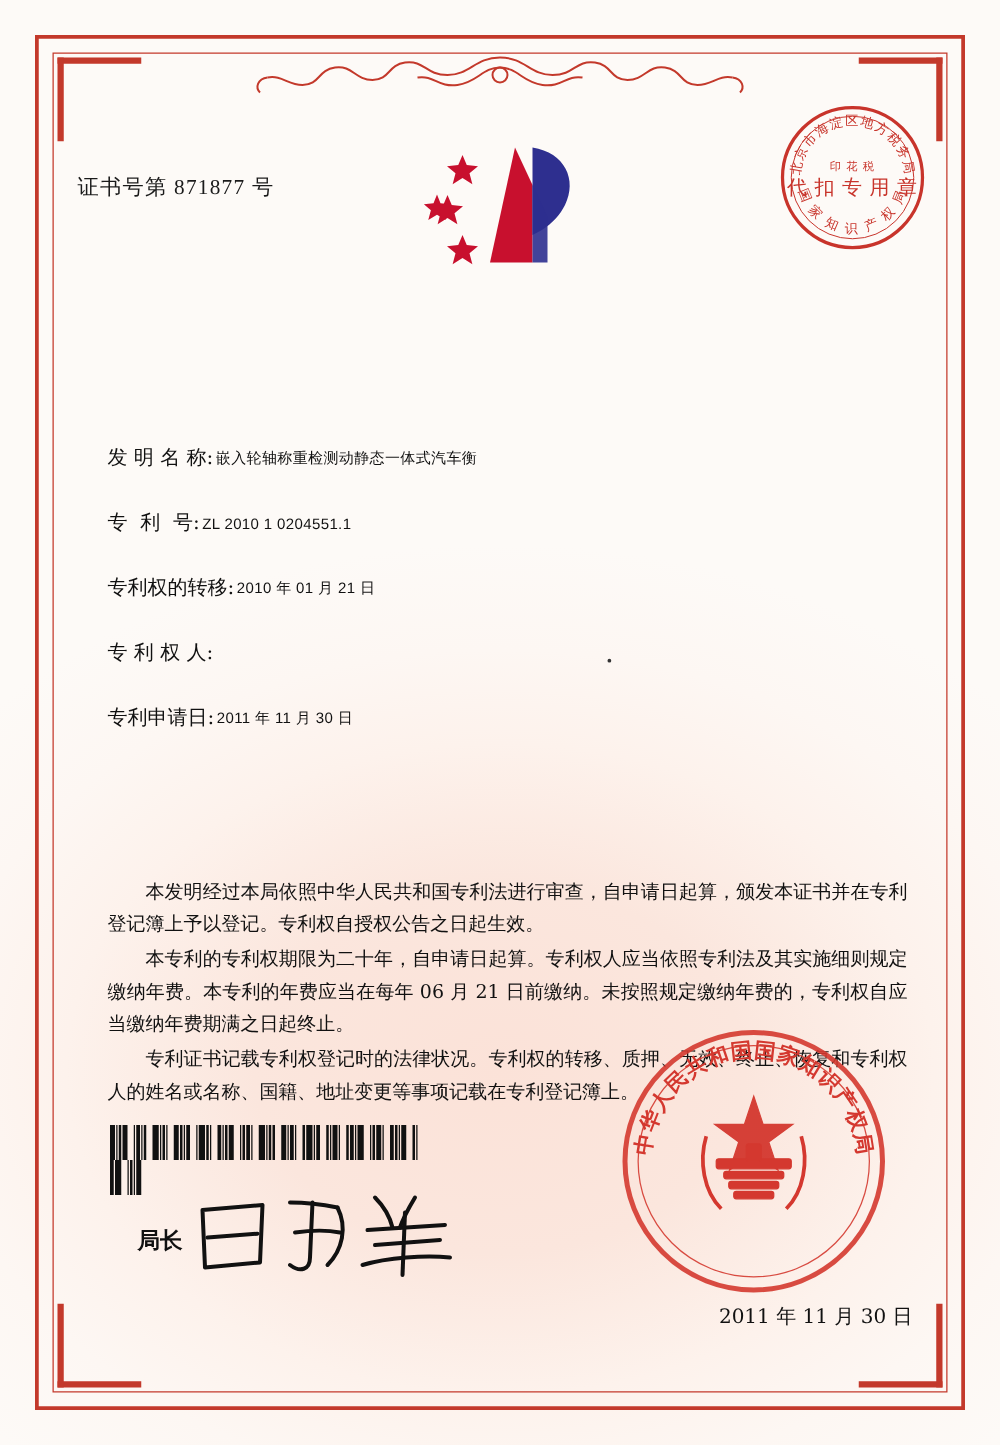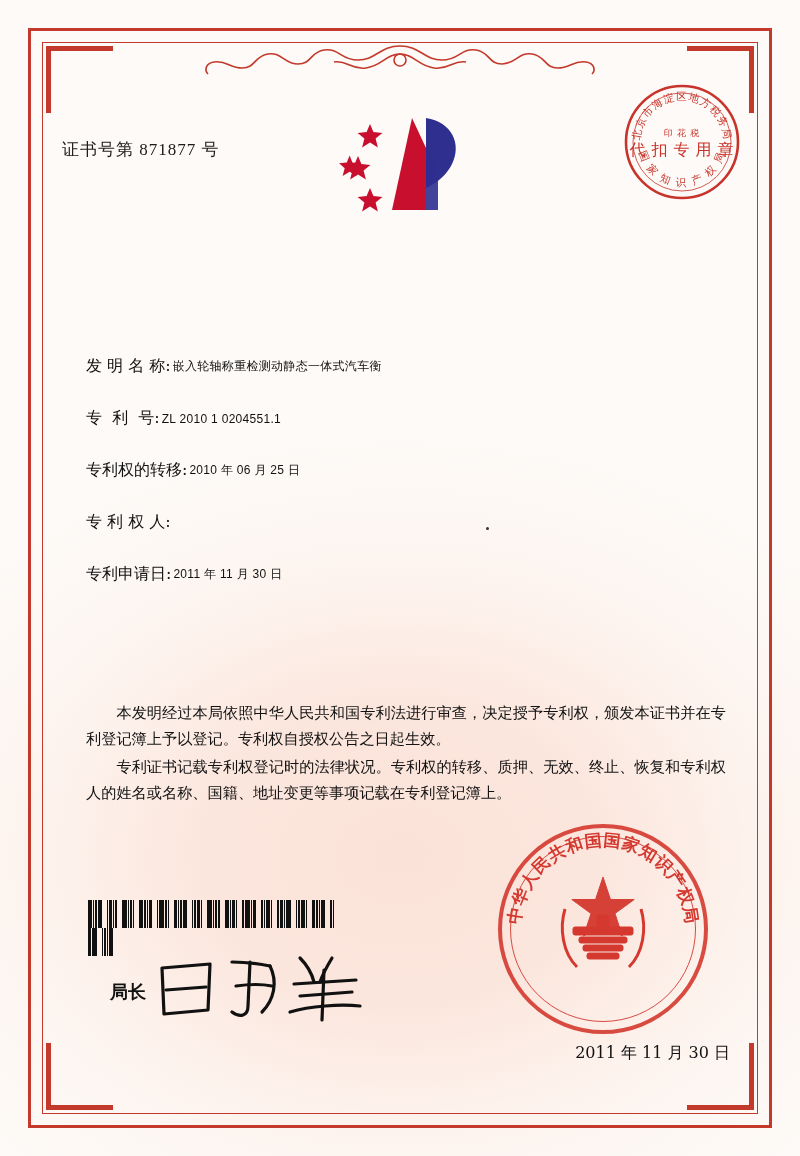--- a/index.html
+++ b/index.html
@@ -313,35 +313,36 @@
     <div class="field-row">
       <span class="field-label">发 明 名 称:</span>
       <span class="field-value">嵌入轮轴称重检测动静态一体式汽车衡</span>
     </div>
     <div class="field-row">
       <span class="field-label">专  利  号:</span>
       <span class="field-value">ZL 2010 1 0204551.1</span>
     </div>
     <div class="field-row">
       <span class="field-label">专利权的转移:</span>
-      <span class="field-value">2010 年 06 月 25 日</span>
+      <span class="field-value">2010 年 01 月 21 日</span>
     </div>
     <div class="field-row">
       <span class="field-label">专 利 权 人:</span>
     </div>
     <div class="field-row">
       <span class="field-label">专利申请日:</span>
       <span class="field-value">2011 年 11 月 30 日</span>
     </div>
   </div>
 
   <div class="dot"></div>
 
   <div class="body-text">
-    <p>本发明经过本局依照中华人民共和国专利法进行审查，决定授予专利权，颁发本证书并在专利登记簿上予以登记。专利权自授权公告之日起生效。</p>
+    <p>本发明经过本局依照中华人民共和国专利法进行审查，自申请日起算，颁发本证书并在专利登记簿上予以登记。专利权自授权公告之日起生效。</p>
+    <p>本专利的专利权期限为二十年，自申请日起算。专利权人应当依照专利法及其实施细则规定缴纳年费。本专利的年费应当在每年 06 月 21 日前缴纳。未按照规定缴纳年费的，专利权自应当缴纳年费期满之日起终止。</p>
     <p>专利证书记载专利权登记时的法律状况。专利权的转移、质押、无效、终止、恢复和专利权人的姓名或名称、国籍、地址变更等事项记载在专利登记簿上。</p>
   </div>
 
   <div class="barcode">
     <span style="width:4px"></span><span style="width:1px"></span><span style="width:2px"></span><span style="width:4px"></span>
     <span style="width:1px"></span><span style="width:3px"></span><span style="width:1px"></span><span style="width:2px"></span>
     <span style="width:5px"></span><span style="width:1px"></span><span style="width:2px"></span><span style="width:1px"></span>
     <span style="width:4px"></span><span style="width:2px"></span><span style="width:1px"></span><span style="width:3px"></span>
     <span style="width:1px"></span><span style="width:5px"></span><span style="width:2px"></span><span style="width:1px"></span>
     <span style="width:3px"></span><span style="width:1px"></span><span style="width:2px"></span><span style="width:4px"></span>

